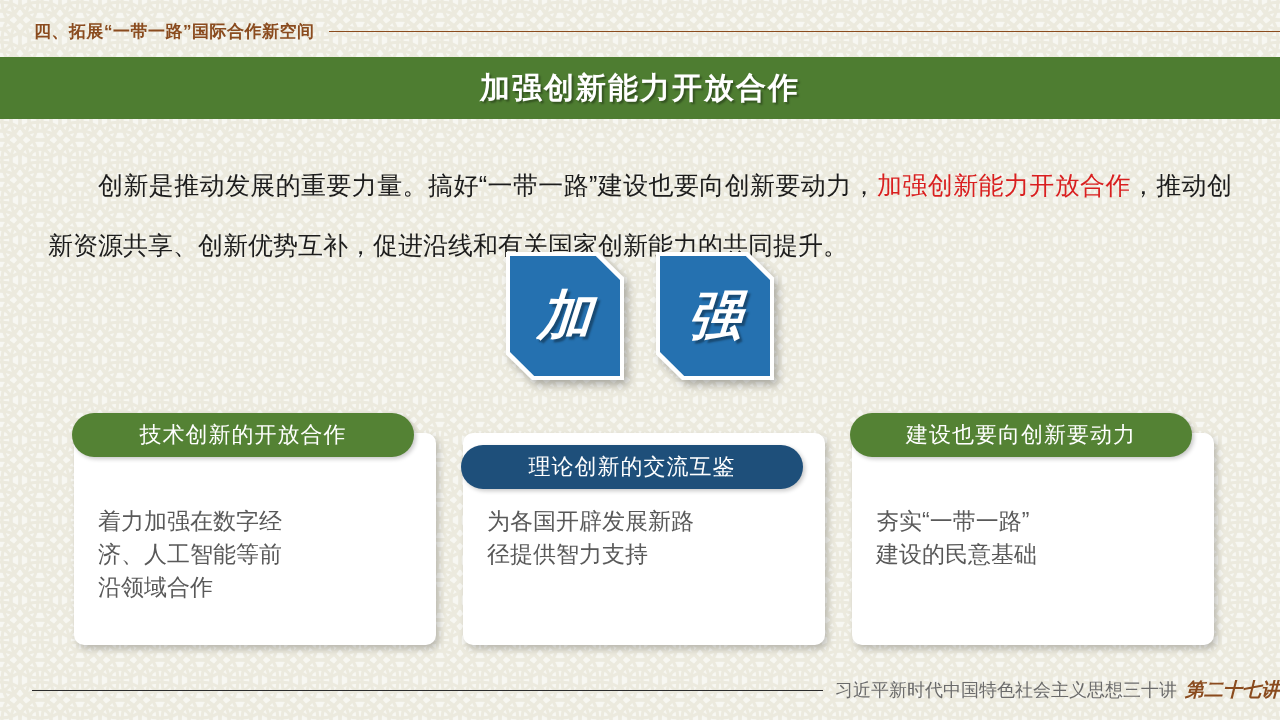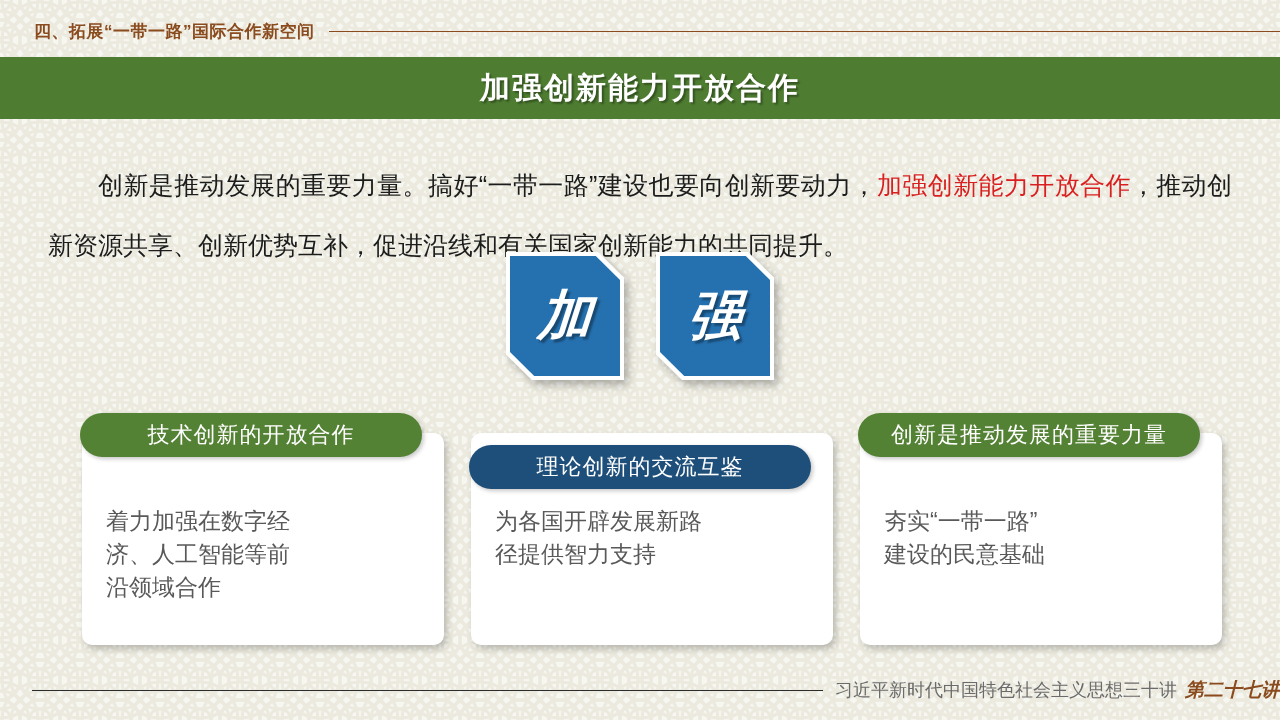--- a/index.html
+++ b/index.html
@@ -151,39 +151,39 @@
     justify-content: space-between;
   }
   .card {
     position: relative;
     width: 362px;
     height: 232px;
   }
   .card-body {
     position: absolute;
     top: 20px;
-    left: 12px;
+    left: 4px;
     width: 362px;
     height: 212px;
     background: #ffffff;
     border-radius: 10px;
     box-shadow: 3px 4px 7px rgba(0,0,0,0.22);
     box-sizing: border-box;
     padding: 72px 24px 16px 24px;
   }
   .card-text {
     font-size: 23px;
     line-height: 33px;
     color: #595959;
     white-space: pre-line;
   }
   .card-pill {
     position: absolute;
     top: 0;
-    left: 10px;
+    left: 2px;
     width: 342px;
     height: 44px;
     border-radius: 22px;
     display: flex;
     align-items: center;
     justify-content: center;
     color: #ffffff;
     font-size: 22px;
     letter-spacing: 1px;
     box-shadow: 2px 2px 4px rgba(0,0,0,0.22);
@@ -314,21 +314,21 @@
         <span>理论创新的交流互鉴</span>
       </div>
     </div>
 
     <div class="card">
       <div class="card-body">
         <div class="card-text">夯实“一带一路”
 建设的民意基础</div>
       </div>
       <div class="card-pill pill-green">
-        <span>创新是推动发展的重要力量</span>
+        <span>建设也要向创新要动力</span>
       </div>
     </div>
 
   </div>
 
   <div class="footer">
     <span class="footer-rule"></span>
     <span class="footer-series">习近平新时代中国特色社会主义思想三十讲</span>
     <span class="footer-lecture">第二十七讲</span>
   </div>

